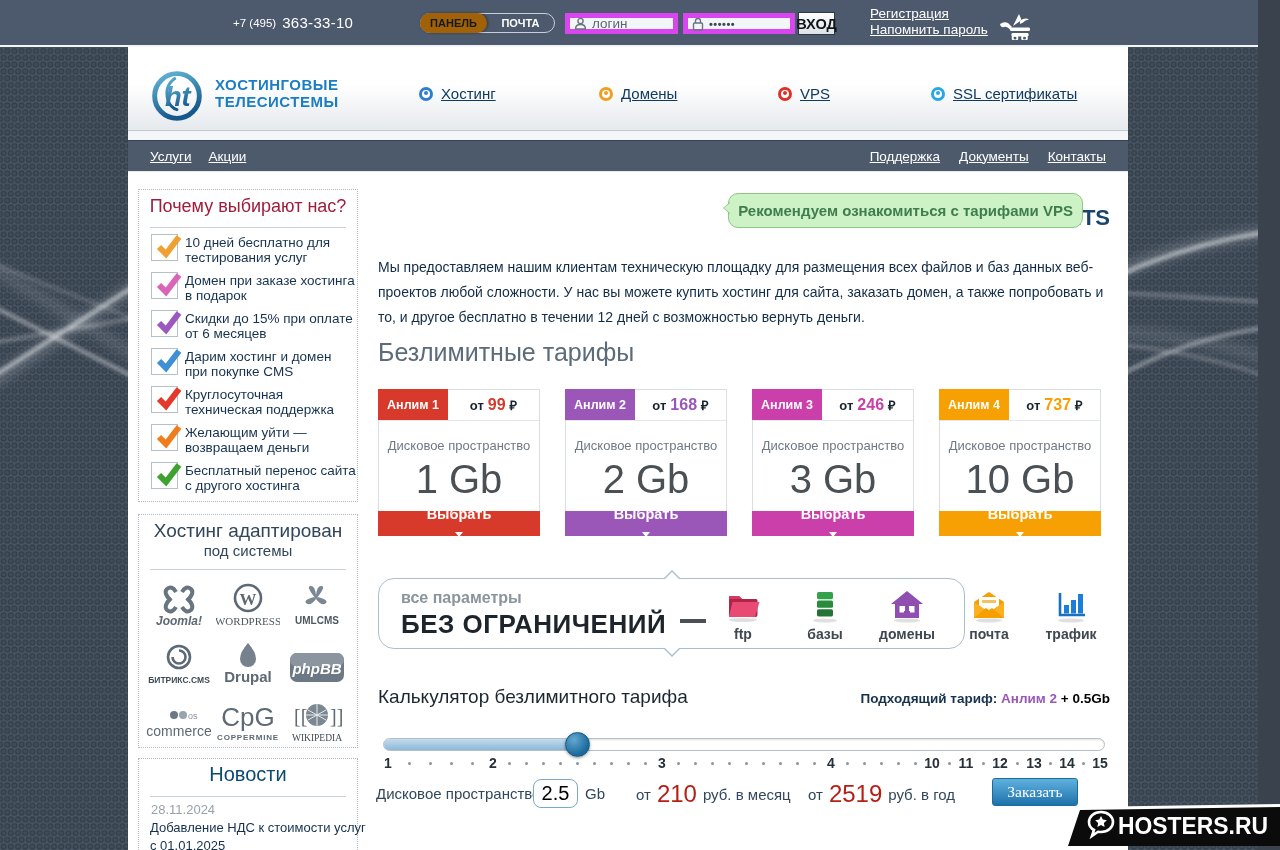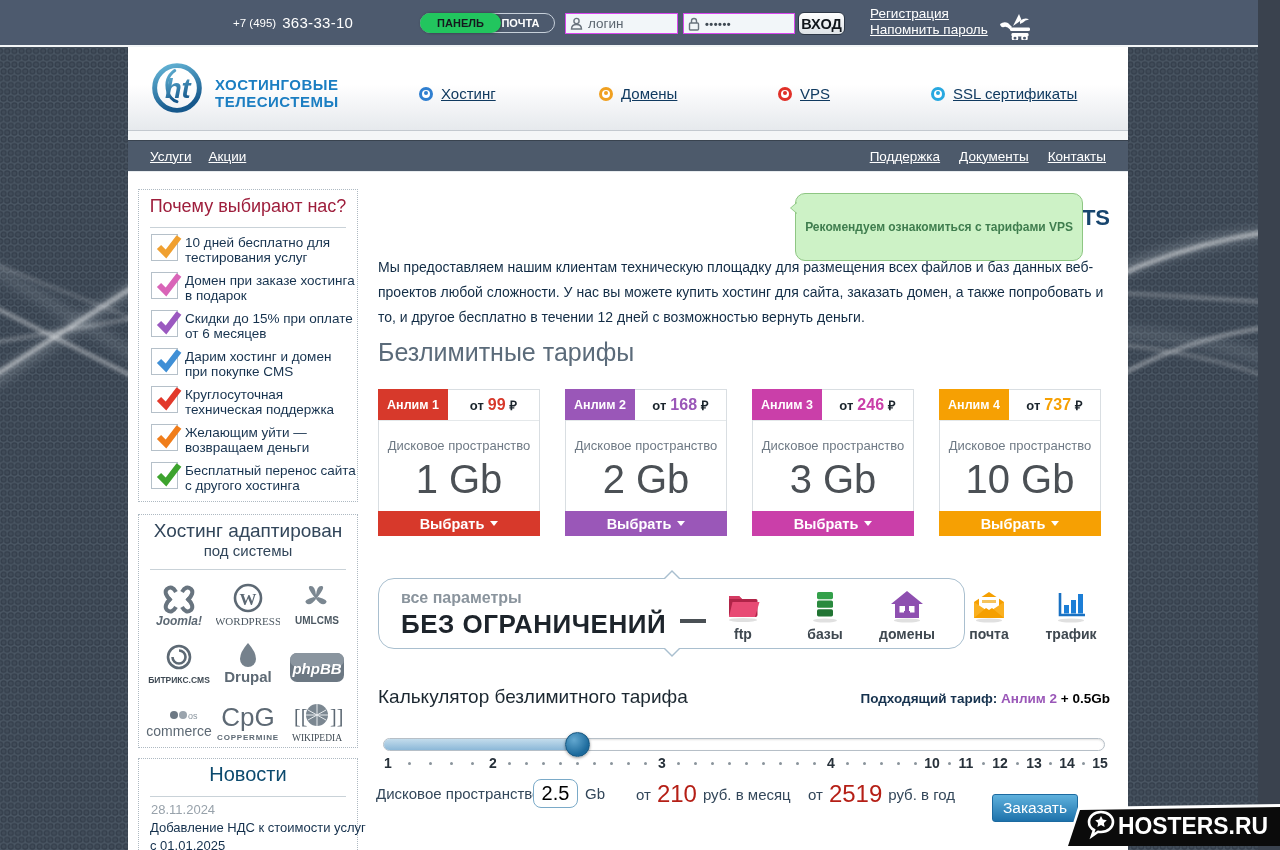--- a/index.html
+++ b/index.html
@@ -12,30 +12,30 @@
     background:#4d5a6e; border-bottom:2px solid #f2f5f7; }
   .right-strip { position:absolute; left:1258px; top:0; width:22px; height:850px; background:#3a424e; }
   .phone { position:absolute; left:233px; top:0; height:45px; display:flex; align-items:center; color:#fff; }
   .phone-prefix { font-size:11.5px; margin-right:6px; }
   .phone-number { font-size:15px; letter-spacing:0.3px; }
   .toggle { position:absolute; left:420px; top:13px; width:135px; height:20px; border:1px solid #c7d0da;
     border-radius:11px; }
   .toggle-opt { position:absolute; top:0; bottom:0; display:flex; align-items:center; justify-content:center;
     font-size:11px; font-weight:bold; color:#fff; cursor:pointer; }
   .toggle-opt.mail { left:66px; right:0; }
-  .toggle-opt.active { left:-1px; top:-1px; bottom:-1px; width:81px; background:#22c55e; color:#15191e;
+  .toggle-opt.active { left:-1px; top:-1px; bottom:-1px; width:67px; background:#a16207; color:#15191e;
     border-radius:11px; box-shadow:1px 0 3px rgba(0,0,0,.4); }
-  .cred-input { position:absolute; top:13px; height:21px; background:#f2f6f9; border:1px solid #d946ef;
+  .cred-input { position:absolute; top:13px; height:21px; background:#f2f6f9; border:5px solid #d946ef;
     display:flex; align-items:center; padding:0 4px; }
   .cred-input .ph { color:#5c6670; font-size:13.5px; margin-left:5px; }
   #login-input { left:565px; width:113px; }
   #pass-input { left:683px; width:112px; }
   #pass-input .ph { color:#3f4953; font-size:11px; letter-spacing:0.5px; font-weight:bold; }
-  .enter-btn { position:absolute; left:798px; top:12px; height:23px; width:47px;
-    background:linear-gradient(#ffffff,#dde2e7); border:1px solid #2e3847; border-radius:6px;
+  .enter-btn { position:absolute; left:798px; top:12px; height:23px; width:37px;
+    background:linear-gradient(#ffffff,#dde2e7); border:1px solid #2e3847; border-radius:0;
     font-size:14.5px; font-weight:bold; color:#10151b; display:flex; align-items:center;
     justify-content:center; cursor:pointer; }
   .top-links { position:absolute; left:870px; top:6px; line-height:16px; }
   .top-links a { display:block; color:#fff; font-size:13.5px; text-decoration:underline; cursor:pointer; }
   .cart { position:absolute; left:999px; top:12px; }
 
   
   .page-col { position:absolute; left:128px; top:47px; width:1000px; height:803px;
     display:flex; flex-direction:column; background:#fff; }
   .header { flex:0 0 84px; background:linear-gradient(#ffffff 45%, #e6e9ed); position:relative;
@@ -43,21 +43,21 @@
   .header-gap { flex:0 0 9px; background:#f4f6f7; }
   .nav2 { flex:0 0 32px; background:#4d5a6b; border-top:1px solid #39434f; display:flex;
     align-items:center; padding:0 22px; }
   .nav2 a { color:#fff; font-size:13.5px; text-decoration:underline; cursor:pointer; }
   .nav2 .left-links { display:flex; gap:17px;justify-content:space-between; }
   .nav2 .right-links { margin-left:auto; display:flex; gap:19px; }
   .nav2 { border-bottom:1px solid #e8ecef; }
   .content { flex:1; min-height:0; display:flex; background:#fff; padding-left:10px; overflow:hidden; }
 
   
-  .logo { position:absolute; left:24px; top:16px; }
+  .logo { position:absolute; left:24px; top:24px; }
   .brand { position:absolute; left:87px; top:30px; color:#1b7ec2; font-size:15px;
     font-weight:bold; line-height:16.5px; letter-spacing:0.5px; }
   .nav-item { position:absolute; top:38px; display:flex; align-items:center; cursor:pointer; }
   .nav-dot { width:14px; height:14px; border-radius:50%; border:3.5px solid var(--dc);
     background:#fff; position:relative; margin-right:8px; }
   .nav-dot::after { content:""; position:absolute; left:1.5px; top:1.5px; width:4px; height:4px;
     border-radius:50%; background:var(--dc); }
   .nav-item a { color:#103a60; font-size:15px; text-decoration:underline; }
   .ni-0 { left:291px; } .ni-1 { left:471px; } .ni-2 { left:650px; } .ni-3 { left:803px; }
 
@@ -82,21 +82,21 @@
     height:50px; color:#5d6974; cursor:pointer; }
 
   .sbox-news { margin-top:10px; padding-bottom:12px; }
   .news-title { text-align:center; color:#0c4a6e; font-size:20px; line-height:23px; margin-top:4px; }
   .news-date { color:#98a2ab; font-size:13px; margin:5px 12px 0 12px; }
   .news-text { color:#14304c; font-size:13px; line-height:18px; margin:2px 0 0 11px; cursor:pointer; white-space:pre; }
 
   
   .main { flex:1; padding:0 18px 0 20px; position:relative; }
   .vps-tip { position:absolute; right:45px; top:21px; background:#cdf2c6; border:1px solid #8ec683;
-    border-radius:10px; color:#3f7d4e; font-size:12px; font-weight:bold; padding:26px 9px;
+    border-radius:10px; color:#3f7d4e; font-size:15px; font-weight:bold; padding:8px 9px;
     white-space:nowrap; }
   .vps-tip::before { content:""; position:absolute; left:-12px; top:8px; border:6px solid transparent;
     border-right:7px solid #8ec683; }
   .vps-tip::after { content:""; position:absolute; left:-10px; top:9px; border:5px solid transparent;
     border-right:6px solid #cdf2c6; }
   h1.page-title { color:#17456e; font-size:22px; line-height:26px; margin-top:33px;text-align:right; }
   .intro { color:#122c45; font-size:14px; line-height:25px; margin-top:24px; width:728px; }
   h2.tariffs { color:#5b6b7a; font-size:25px; line-height:29px; font-weight:normal; margin-top:8px; }
 
   .cards { display:flex; gap:25px; margin-top:22px; }
@@ -105,21 +105,21 @@
   .card-badge { width:70px; height:31px; margin:-1px 0 0 -1px; color:#fff; font-size:12.5px; font-weight:bold;
     display:flex; align-items:center; justify-content:center; background:var(--c); }
   .card-price { flex:1; display:flex; align-items:center; justify-content:center; gap:4px; }
   .card-from { color:#1a242c; font-size:13px; font-weight:bold; }
   .card-val { color:var(--c); font-size:16px; font-weight:bold; }
   .card-cur { color:#1a242c; font-size:13px; font-weight:bold; }
   .card-body { height:90px; text-align:center; padding-top:17px; }
   .card-feature { color:#6f7a85; font-size:13px; }
   .card-size { color:#4b5055; font-size:40px; margin-top:4px; }
   .card-btn { height:25px; margin:0 -1px -1px -1px; background:var(--c); color:#fff; font-size:14.5px;
-    font-weight:bold; display:flex; align-items:center; justify-content:center; gap:6px; cursor:pointer; }
+    font-weight:bold; display:flex; align-items:center; justify-content:center; gap:6px; cursor:pointer;flex-direction:column; }
   .card-btn .arr { width:0; height:0; border:4px solid transparent; border-top:5px solid #fff; margin-top:4px; }
 
   .unlim-box { position:relative; border:1px solid #a9bfcf; border-radius:16px; margin-top:42px;
     height:71px; width:587px; }
   .notch { position:absolute; left:50%; margin-left:-9px; width:0; height:0; border:9px solid transparent; }
   .notch.top { top:-18px; border-bottom:9px solid #a9bfcf; }
   .notch.top::after { content:""; position:absolute; left:-8px; top:-6px; border:8px solid transparent;
     border-bottom:8px solid #fff; }
   .notch.bot { bottom:-18px; border-top:9px solid #a9bfcf; }
   .notch.bot::after { content:""; position:absolute; left:-8px; top:-10px; border:8px solid transparent;
@@ -158,21 +158,21 @@
     border-radius:8px; text-align:center; font-size:20px; color:#000;
     font-family:"Liberation Sans",sans-serif; background:#fff; }
   .disk-unit { position:absolute; left:207px; top:8px; color:#33475a; font-size:15px; }
   .price-group { position:absolute; top:0; height:34px; display:flex; align-items:center; white-space:nowrap; }
   #pg-month { left:258px; } #pg-year { left:430px; }
   .pg-from { color:#33475a; font-size:15px; }
   .pg-val { font-size:24px; color:#b51f16; margin:0 6px; }
   .pg-unit { color:#33475a; font-size:15px; }
   .order-btn { position:absolute; left:614px; top:1px; width:86px; height:28px; border:1px solid #1c6aa0;
     border-radius:3px; color:#fff; font-size:15.5px; background:linear-gradient(#5fb1dd,#1e72ab);
-    cursor:pointer; font-family:Liberation Sans, sans-serif;margin-top:16px; }
+    cursor:pointer; font-family:Liberation Serif, serif; }
 
   .hosters { position:absolute; right:0; bottom:0; }
 </style>
 </head>
 <body>
 
 <svg class="bg-layer" width="1280" height="850">
   <defs>
     <pattern id="rings" width="7.2" height="13.6" patternUnits="userSpaceOnUse">
       <rect width="7.2" height="13.6" fill="#4a5663"></rect>

